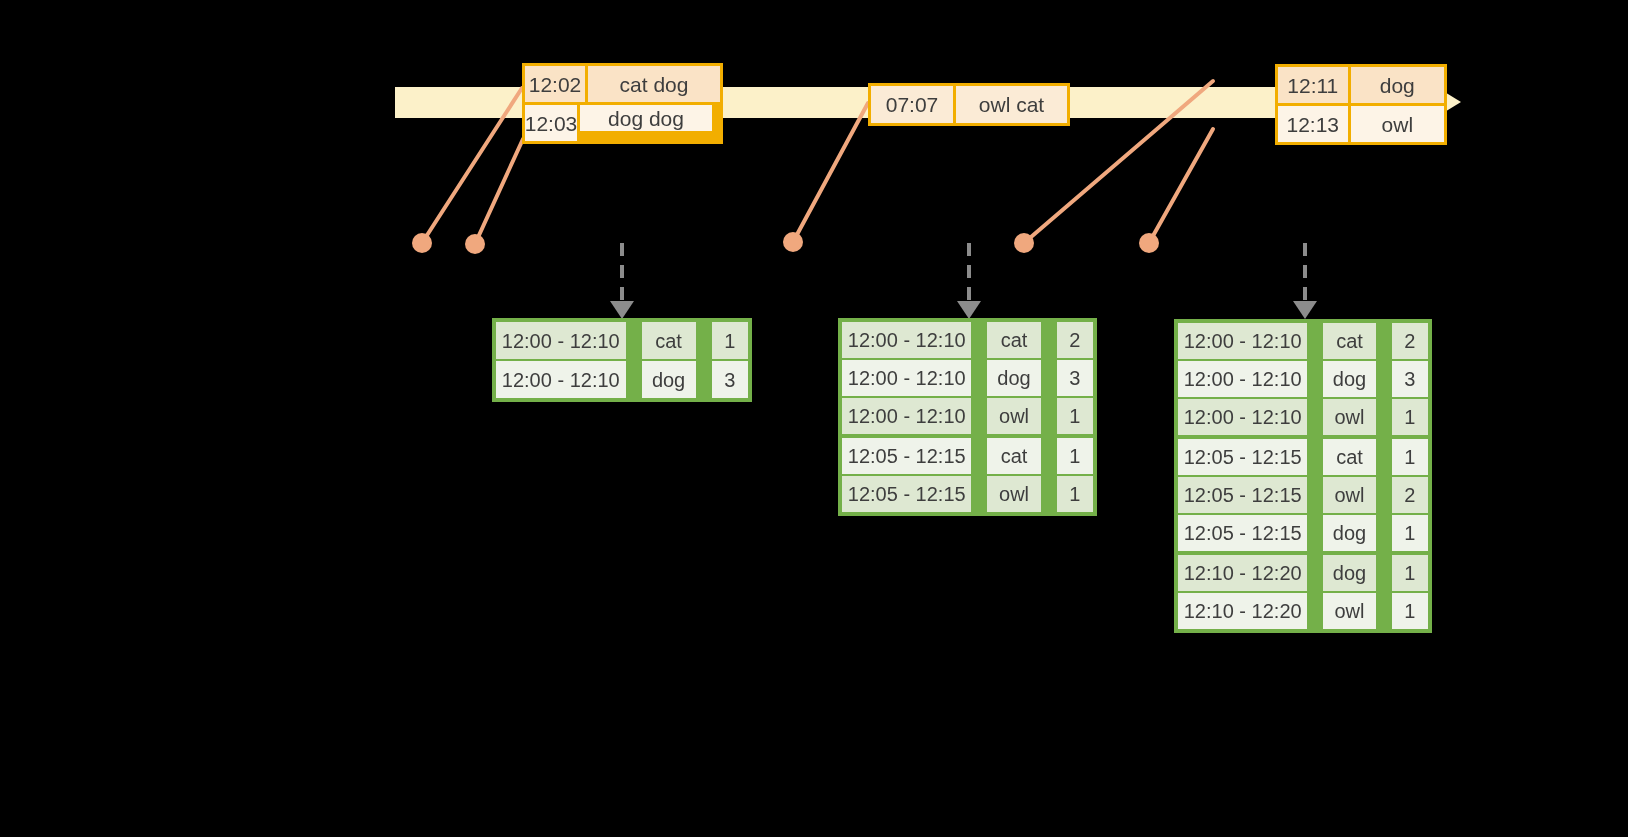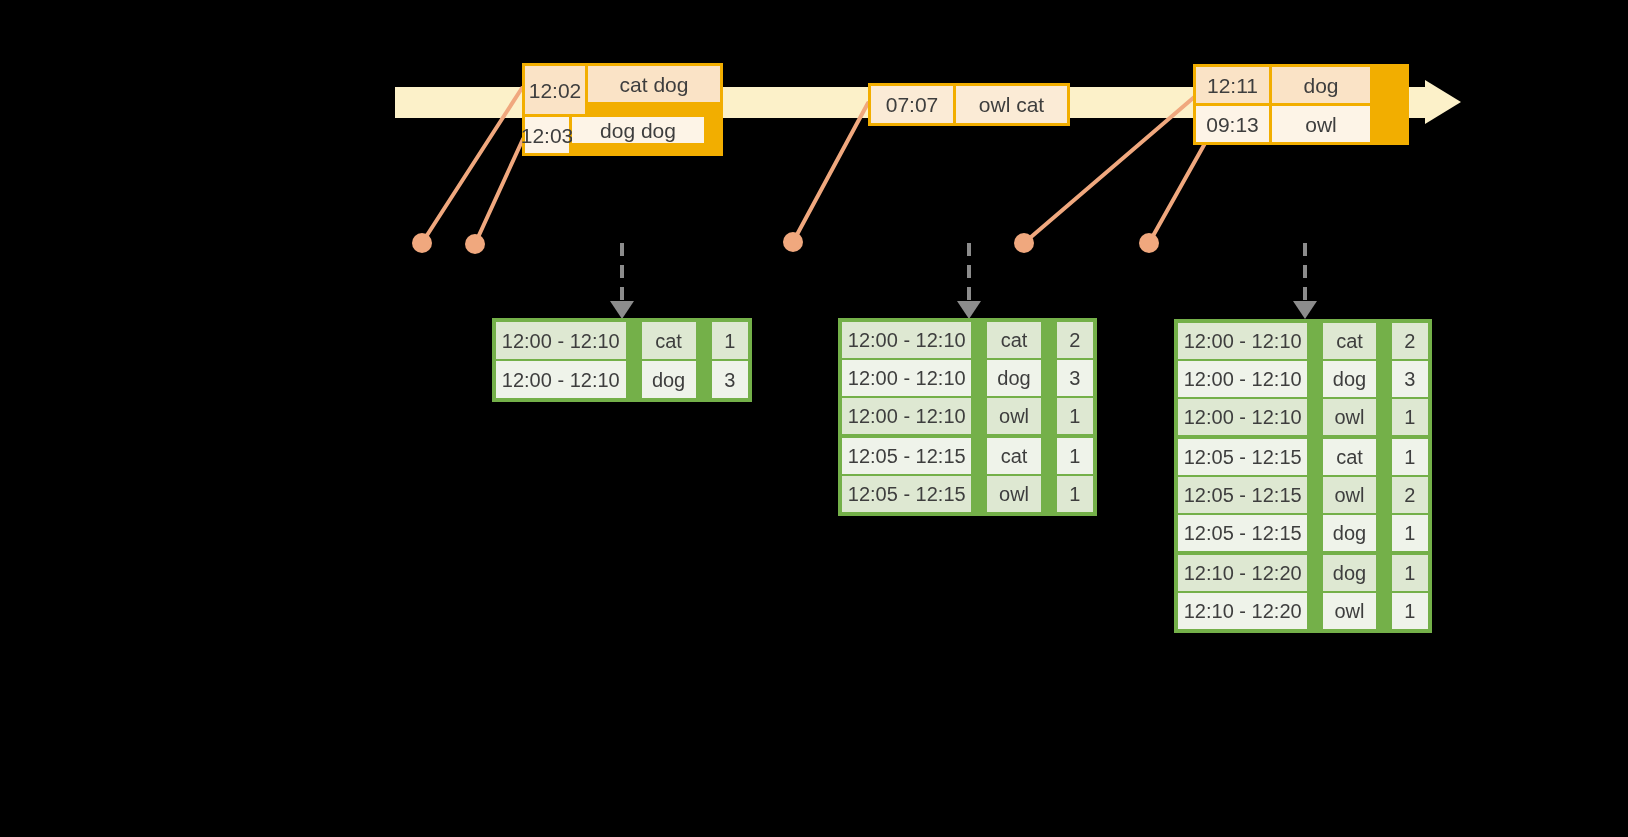--- a/index.html
+++ b/index.html
@@ -69,41 +69,41 @@
     <polygon points="610,301 634,301 622,319" fill="#8C8C8C"></polygon>
     <line x1="969" y1="243" x2="969" y2="301" stroke-width="4" stroke-dasharray="13 9" stroke="#8C8C8C"></line>
     <polygon points="957,301 981,301 969,319" fill="#8C8C8C"></polygon>
     <line x1="1305" y1="243" x2="1305" y2="301" stroke-width="4" stroke-dasharray="13 9" stroke="#8C8C8C"></line>
     <polygon points="1293,301 1317,301 1305,319" fill="#8C8C8C"></polygon>
   </svg>
 
   <div id="etables">
       <div class="etable" style="left: 522px; top: 63px; width: 201px;">
         <div class="row tone-dark">
-          <div class="cell" style="width: 60px; height: 48px;">12:02</div>
+          <div class="cell" style="width: 60px; height: 36px;">12:02</div>
           <div class="cell" style="width: 132px; height: 36px;">cat dog</div>
         </div>
         <div class="row tone-light">
-          <div class="cell" style="width: 44px; height: 36px;">12:03</div>
+          <div class="cell" style="width: 52px; height: 36px;">12:03</div>
           <div class="cell" style="width: 132px; height: 26px;">dog dog</div>
         </div>
       </div>
       <div class="etable" style="left: 868px; top: 83px; width: 202px;">
         <div class="row tone-mid">
           <div class="cell" style="width: 82px; height: 37px;">07:07</div>
           <div class="cell" style="width: 111px; height: 37px;">owl cat</div>
         </div>
       </div>
-      <div class="etable" style="left: 1193px; top: 64px; width: 216px;">
+      <div class="etable" style="left: 1275px; top: 64px; width: 172px;">
         <div class="row tone-dark">
           <div class="cell" style="width: 73px; height: 36px;">12:11</div>
           <div class="cell" style="width: 98px; height: 36px;">dog</div>
         </div>
         <div class="row tone-light">
-          <div class="cell" style="width: 73px; height: 36px;">09:13</div>
+          <div class="cell" style="width: 73px; height: 36px;">12:13</div>
           <div class="cell" style="width: 98px; height: 36px;">owl</div>
         </div>
       </div>
     </div>
   <div id="gtables">
       <div class="gtable" style="left: 492px; top: 318px; width: 260px;">
         <div class="row even">
           <div class="cell" style="width: 146px; height: 37px;">12:00 - 12:10</div>
           <div class="cell" style="width: 61px; height: 37px;">cat</div>
           <div class="cell" style="width: 41px; height: 37px;">1</div>

